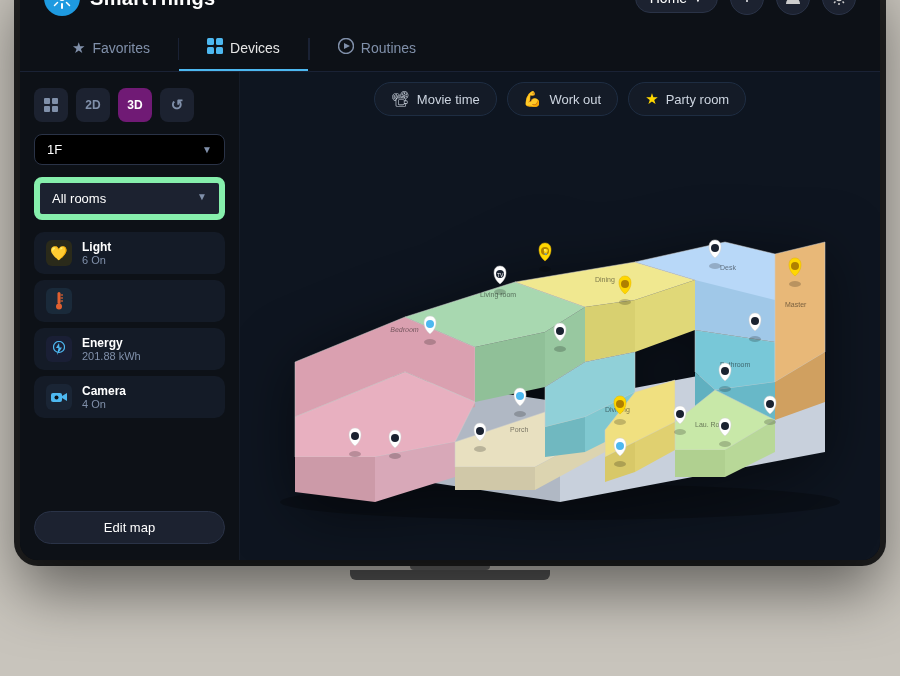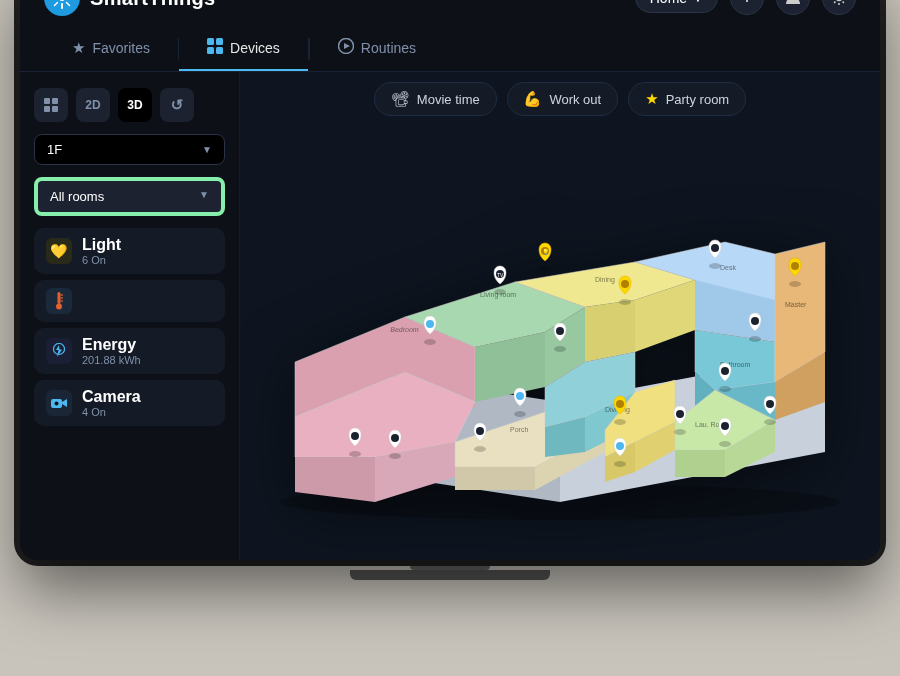--- a/index.html
+++ b/index.html
@@ -156,21 +156,21 @@
       background: #1c2230;
       display: flex;
       align-items: center;
       justify-content: center;
       color: #8090aa;
       font-size: 13px;
       cursor: pointer;
       font-weight: 600;
     }
     .view-btn.active {
-      background: #000000;
+      background: #701a75;
       color: white;
     }
     .view-btn.text {
       font-size: 12px;
       font-weight: 700;
     }
     .floor-select {
       display: flex;
       align-items: center;
       justify-content: space-between;
@@ -180,21 +180,21 @@
       padding: 7px 12px;
       color: white;
       font-size: 13px;
       cursor: pointer;
     }
     .room-select {
       display: flex;
       align-items: flex-start;
       justify-content: space-between;
       background: #1c2230;
-      border: 4px solid #86efac;
+      border: 6px solid #86efac;
       border-radius: 8px;
       padding: 8px 12px;
       color: white;
       font-size: 13px;
       cursor: pointer;
     }
     .home-status-title {
       color: #8090aa;
       font-size: 12px;
       font-weight: 600;
@@ -224,21 +224,21 @@
       align-items: center;
       justify-content: center;
       font-size: 13px;
       flex-shrink: 0;
     }
     .status-item-info {
       flex: 1;
     }
     .status-item-name {
       color: white;
-      font-size: 16px;
+      font-size: 12px;
       font-weight: 600;
     }
     .status-item-value {
       color: #8090aa;
       font-size: 11px;
     }
     .edit-map-btn {
       background: #1c2230;
       border: 1px solid #2a3347;
       border-radius: 20px;
@@ -448,20 +448,21 @@
                   <circle cx="5.5" cy="6.5" r="2" fill="#0d1117"></circle>
                 </svg>
               </div>
               <div class="status-item-info">
                 <div class="status-item-name">Camera</div>
                 <div class="status-item-value">4 On</div>
               </div>
             </div>
           </div>
 
+          <div class="edit-map-btn">Edit map</div>
         </div>
 
         <div class="map-area">
 
           <div class="scene-bar">
             <div class="scene-btn">
               <span class="scene-btn-icon">📽</span>
               <span>Movie time</span>
             </div>
             <div class="scene-btn">

